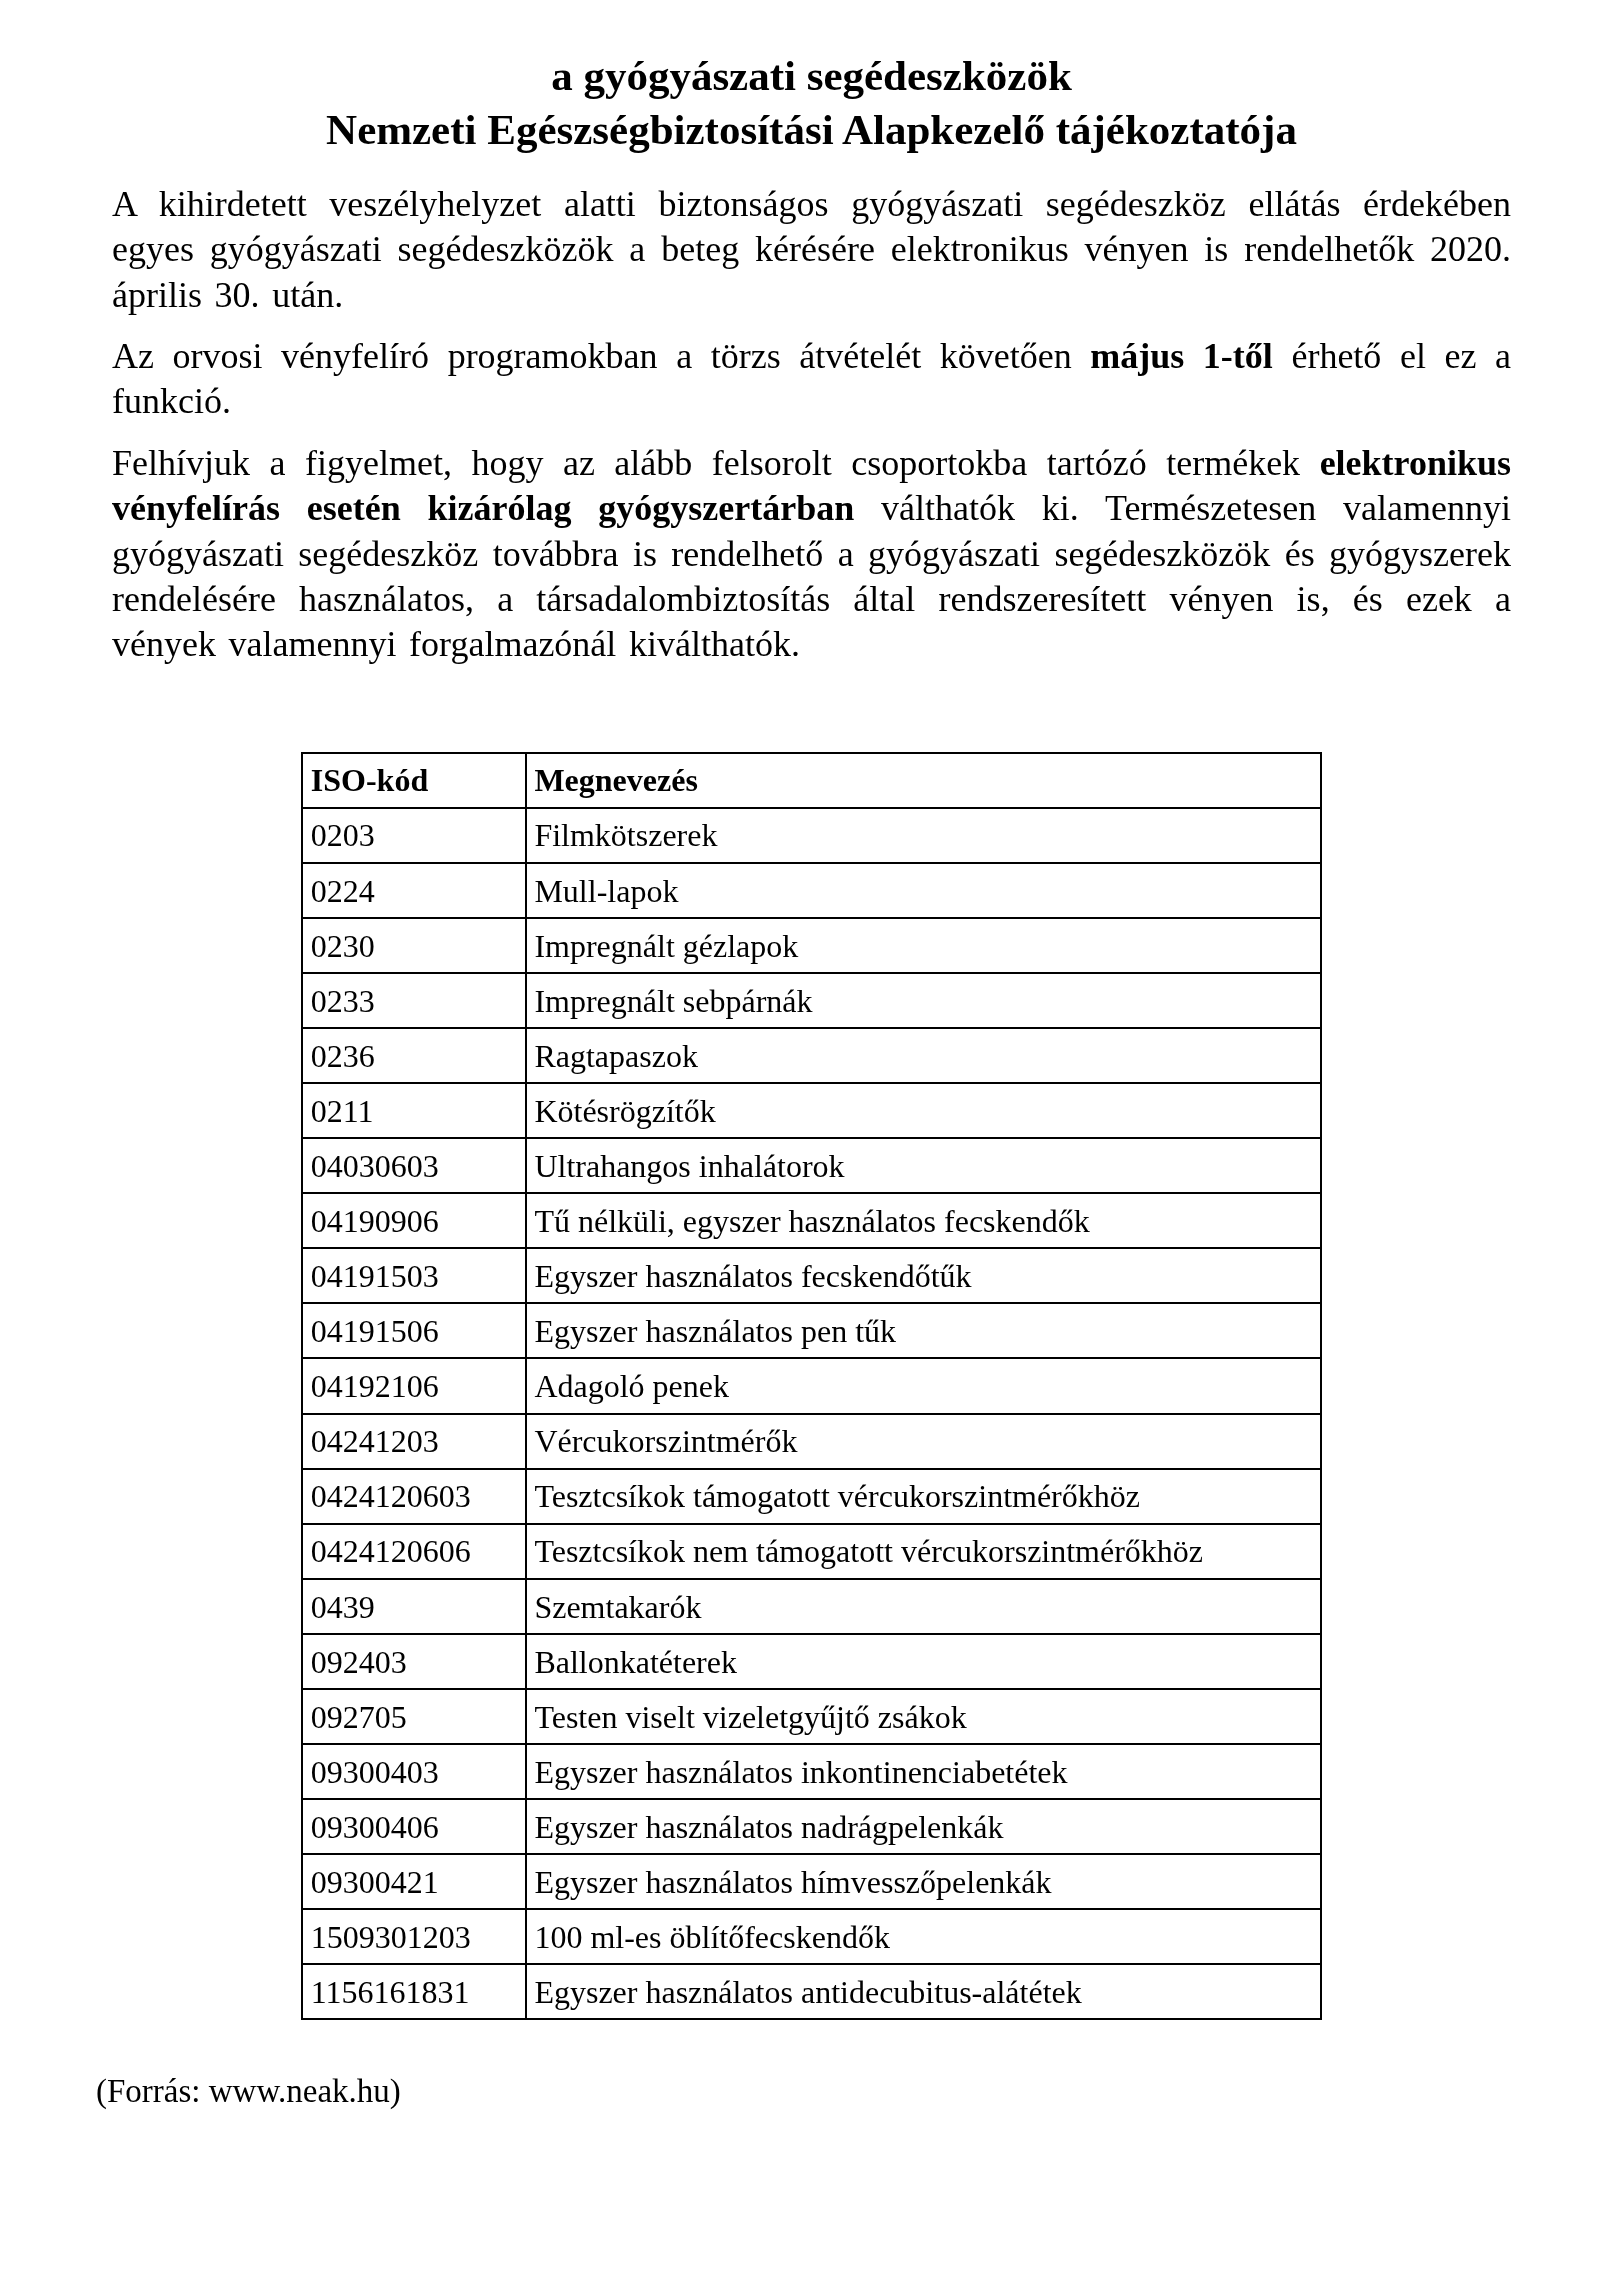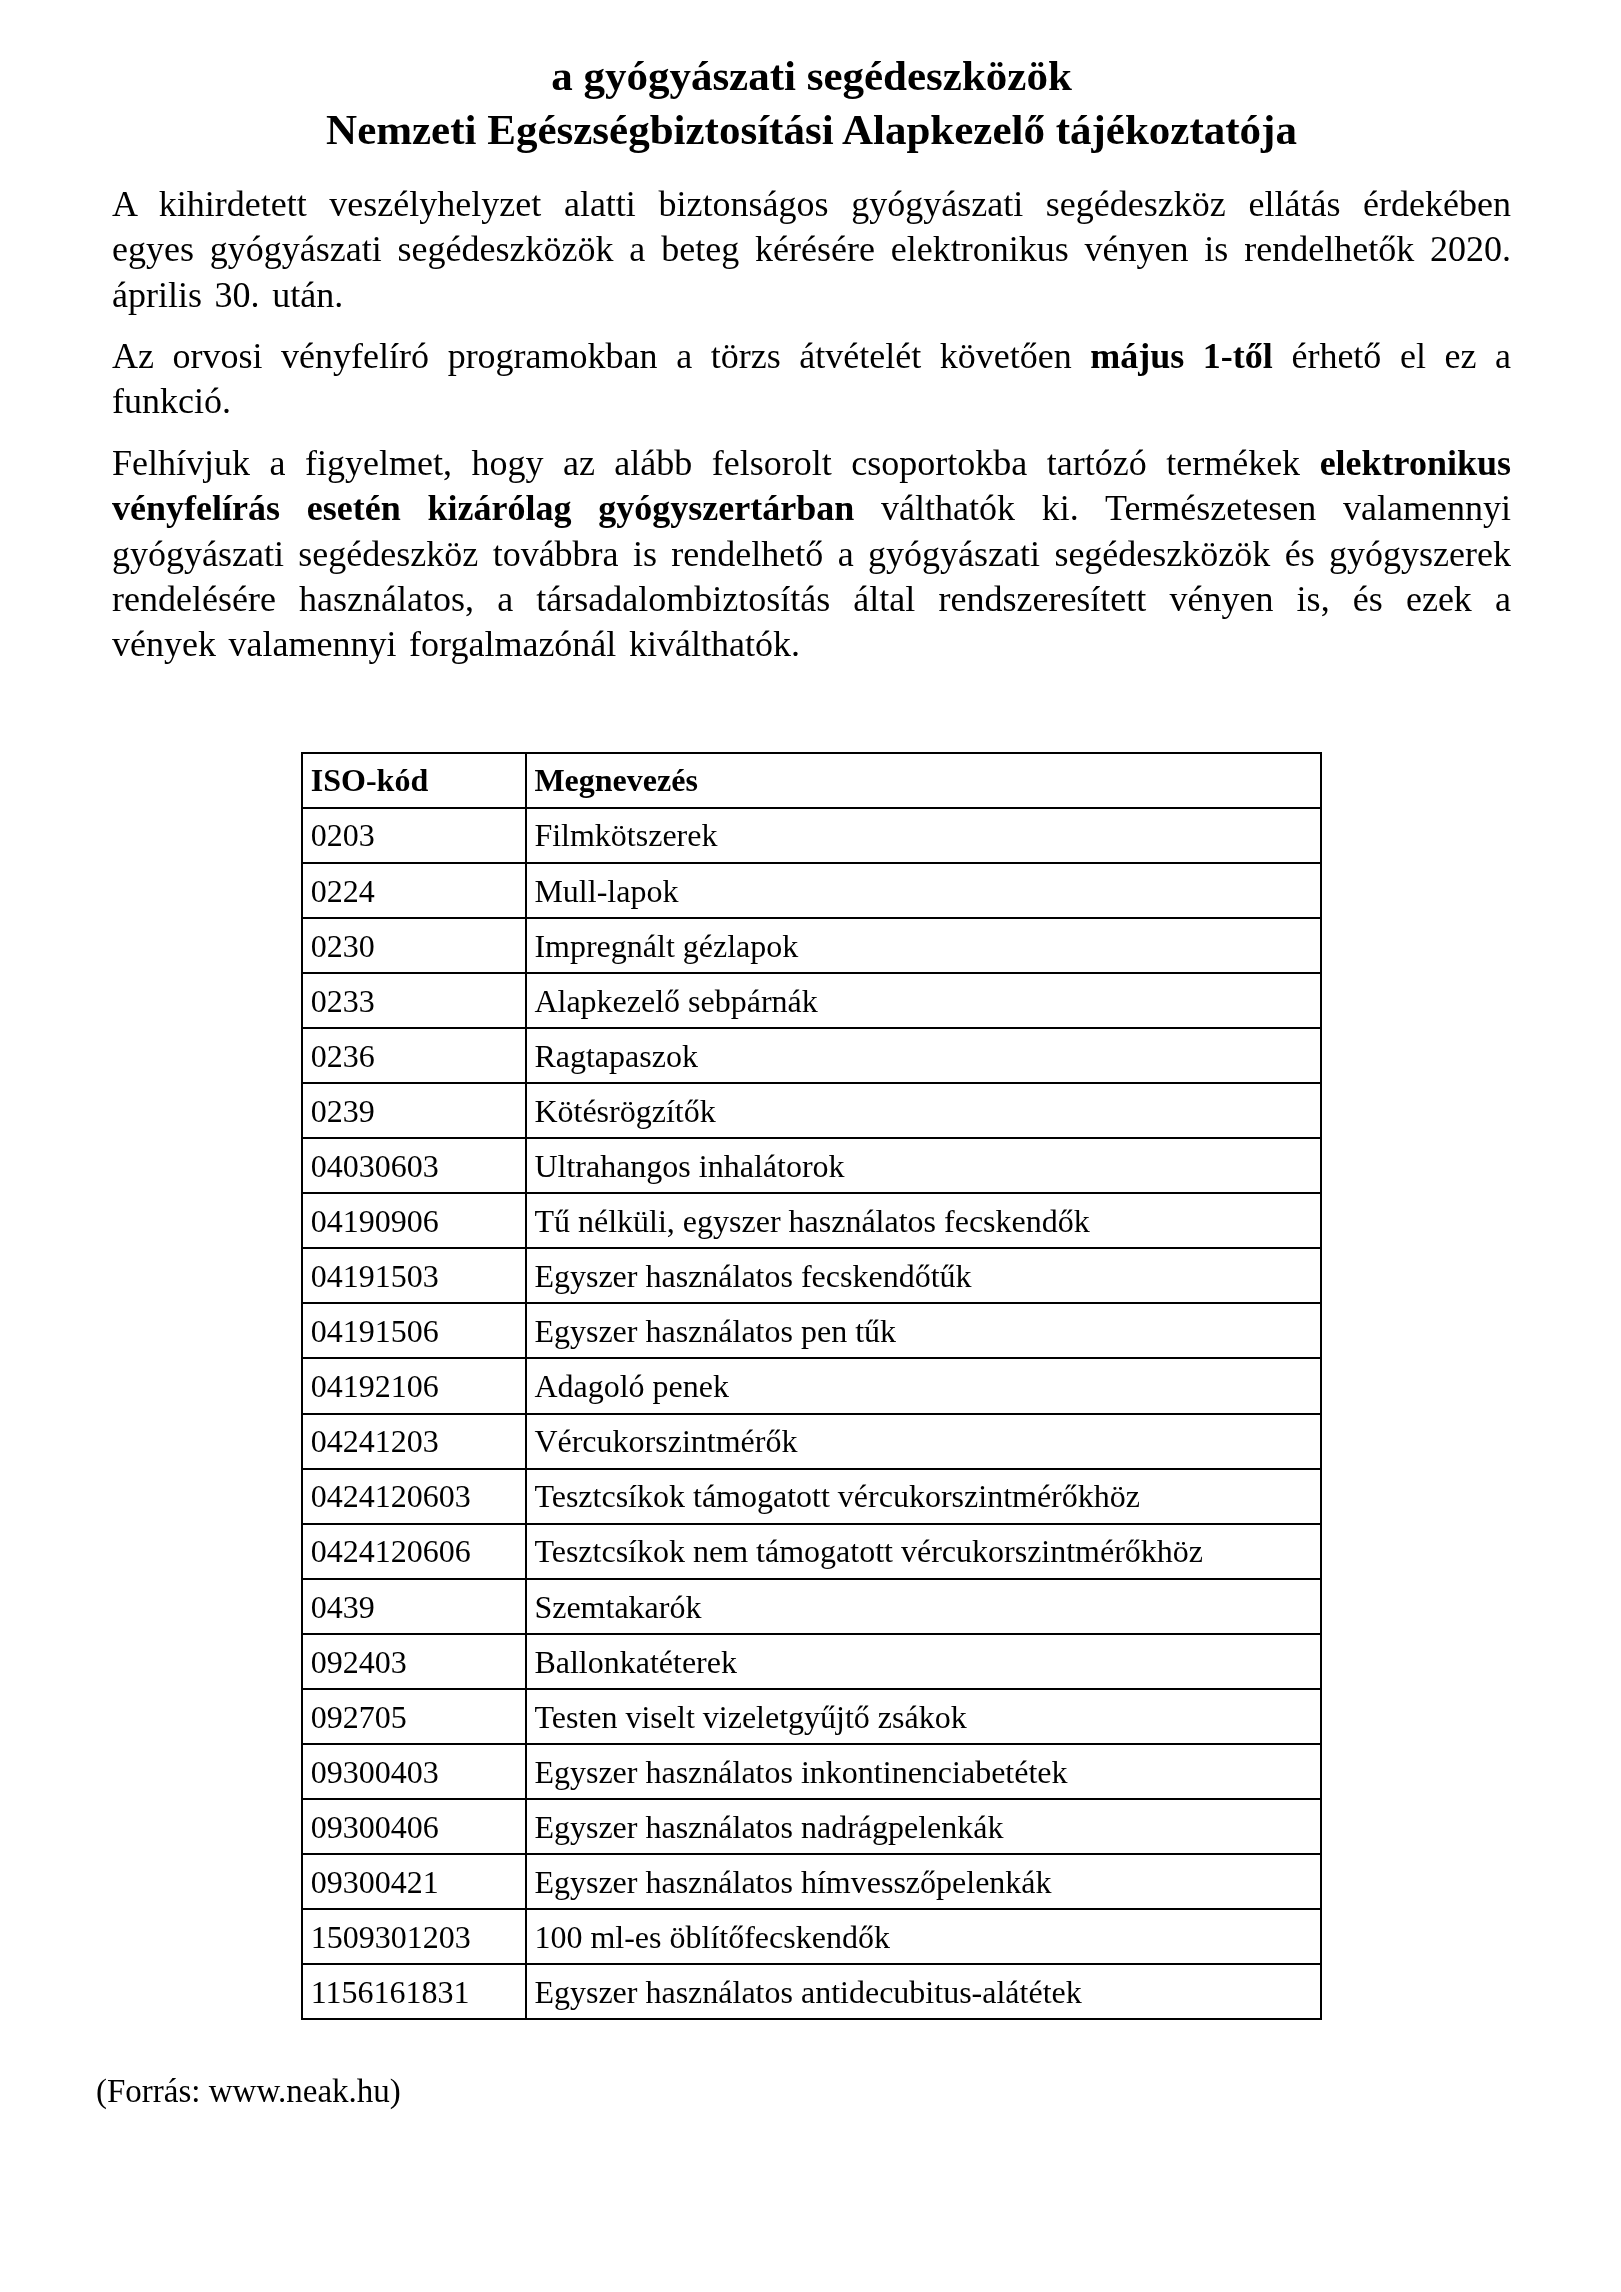--- a/index.html
+++ b/index.html
@@ -94,28 +94,28 @@
         <tr>
           <td class="col-code">0224</td>
           <td class="col-name">Mull-lapok</td>
         </tr>
         <tr>
           <td class="col-code">0230</td>
           <td class="col-name">Impregnált gézlapok</td>
         </tr>
         <tr>
           <td class="col-code">0233</td>
-          <td class="col-name">Alapkezelő sebpárnák</td>
+          <td class="col-name">Impregnált sebpárnák</td>
         </tr>
         <tr>
           <td class="col-code">0236</td>
           <td class="col-name">Ragtapaszok</td>
         </tr>
         <tr>
-          <td class="col-code">0239</td>
+          <td class="col-code">0211</td>
           <td class="col-name">Kötésrögzítők</td>
         </tr>
         <tr>
           <td class="col-code">04030603</td>
           <td class="col-name">Ultrahangos inhalátorok</td>
         </tr>
         <tr>
           <td class="col-code">04190906</td>
           <td class="col-name">Tű nélküli, egyszer használatos fecskendők</td>
         </tr>

